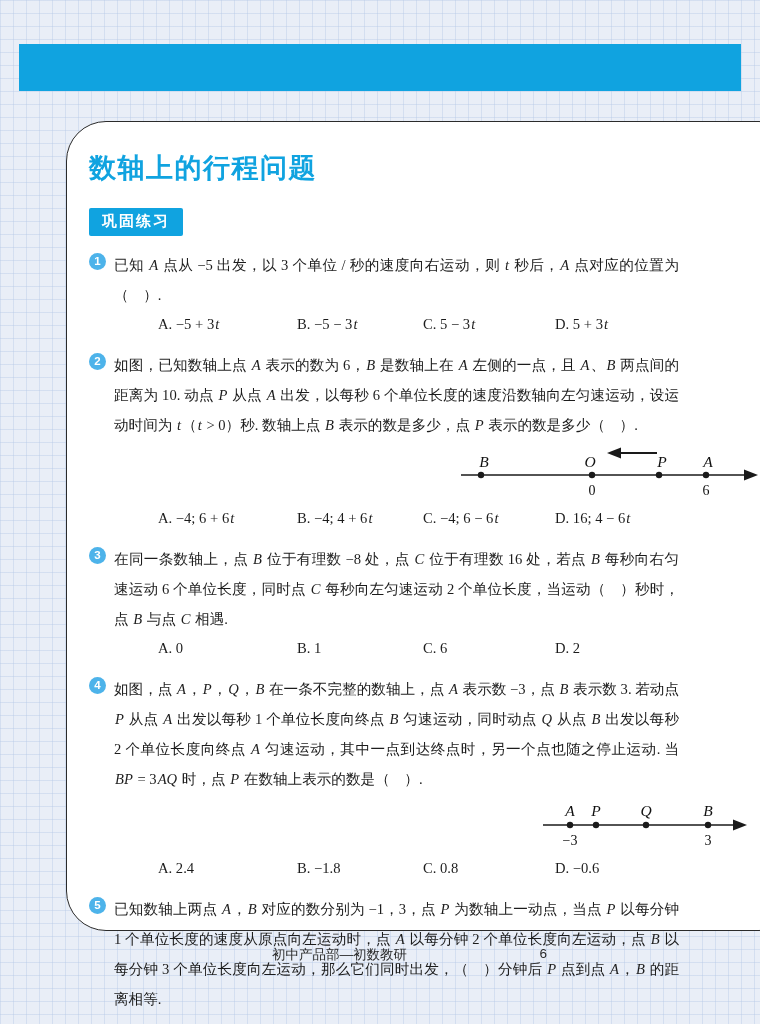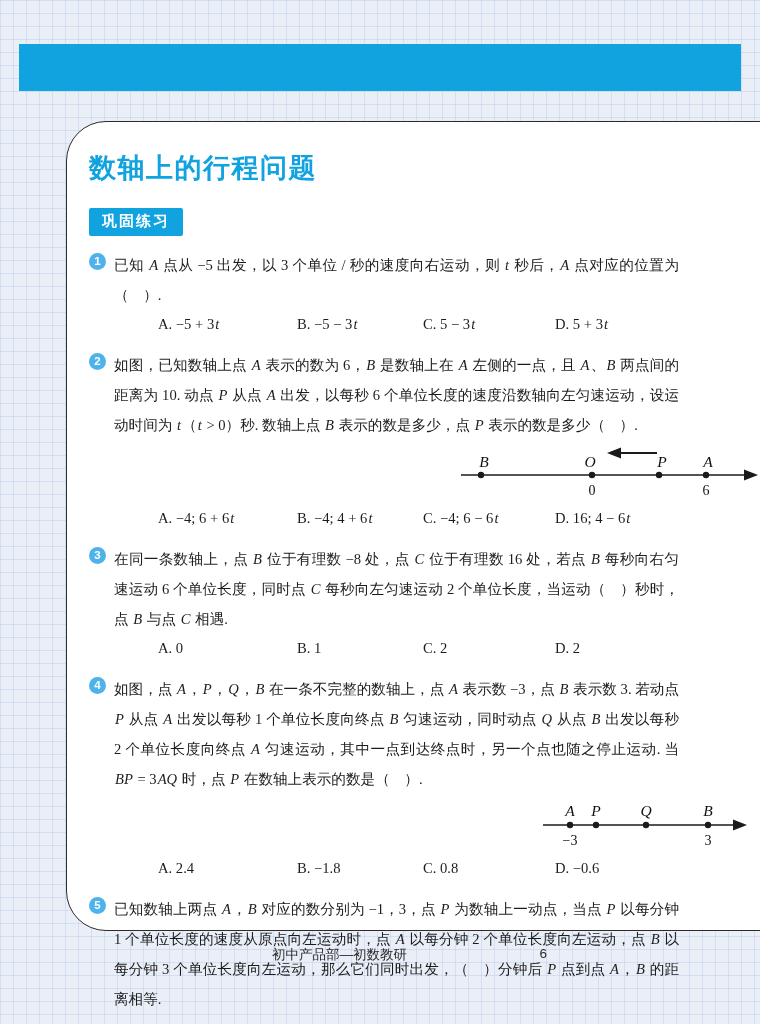--- a/index.html
+++ b/index.html
@@ -122,21 +122,21 @@
         <span>D. 16; 4 − 6<i class="mvar">t</i></span>
       </div>
     </div>
 
     <div class="question">
       <span class="qnum">3</span>
       <div class="qtext">在同一条数轴上，点 <i class="mvar">B</i> 位于有理数 −8 处，点 <i class="mvar">C</i> 位于有理数 16 处，若点 <i class="mvar">B</i> 每秒向右匀速运动 6 个单位长度，同时点 <i class="mvar">C</i> 每秒向左匀速运动 2 个单位长度，当运动（　）秒时，点 <i class="mvar">B</i> 与点 <i class="mvar">C</i> 相遇.</div>
       <div class="options">
         <span>A. 0</span>
         <span>B. 1</span>
-        <span>C. 2</span>
+        <span>C. 6</span>
         <span>D. 2</span>
       </div>
     </div>
 
     <div class="question">
       <span class="qnum">4</span>
       <div class="qtext">如图，点 <i class="mvar">A</i>，<i class="mvar">P</i>，<i class="mvar">Q</i>，<i class="mvar">B</i> 在一条不完整的数轴上，点 <i class="mvar">A</i> 表示数 −3，点 <i class="mvar">B</i> 表示数 3. 若动点 <i class="mvar">P</i> 从点 <i class="mvar">A</i> 出发以每秒 1 个单位长度向终点 <i class="mvar">B</i> 匀速运动，同时动点 <i class="mvar">Q</i> 从点 <i class="mvar">B</i> 出发以每秒 2 个单位长度向终点 <i class="mvar">A</i> 匀速运动，其中一点到达终点时，另一个点也随之停止运动. 当 <i class="mvar">BP</i> = 3<i class="mvar">AQ</i> 时，点 <i class="mvar">P</i> 在数轴上表示的数是（　）.</div>
       <div class="diagram-row d2">
         <svg width="206" height="54" viewBox="0 0 206 54">
           <line x1="1" y1="29" x2="193" y2="29" stroke="#1a1a1a" stroke-width="1.7"></line>

